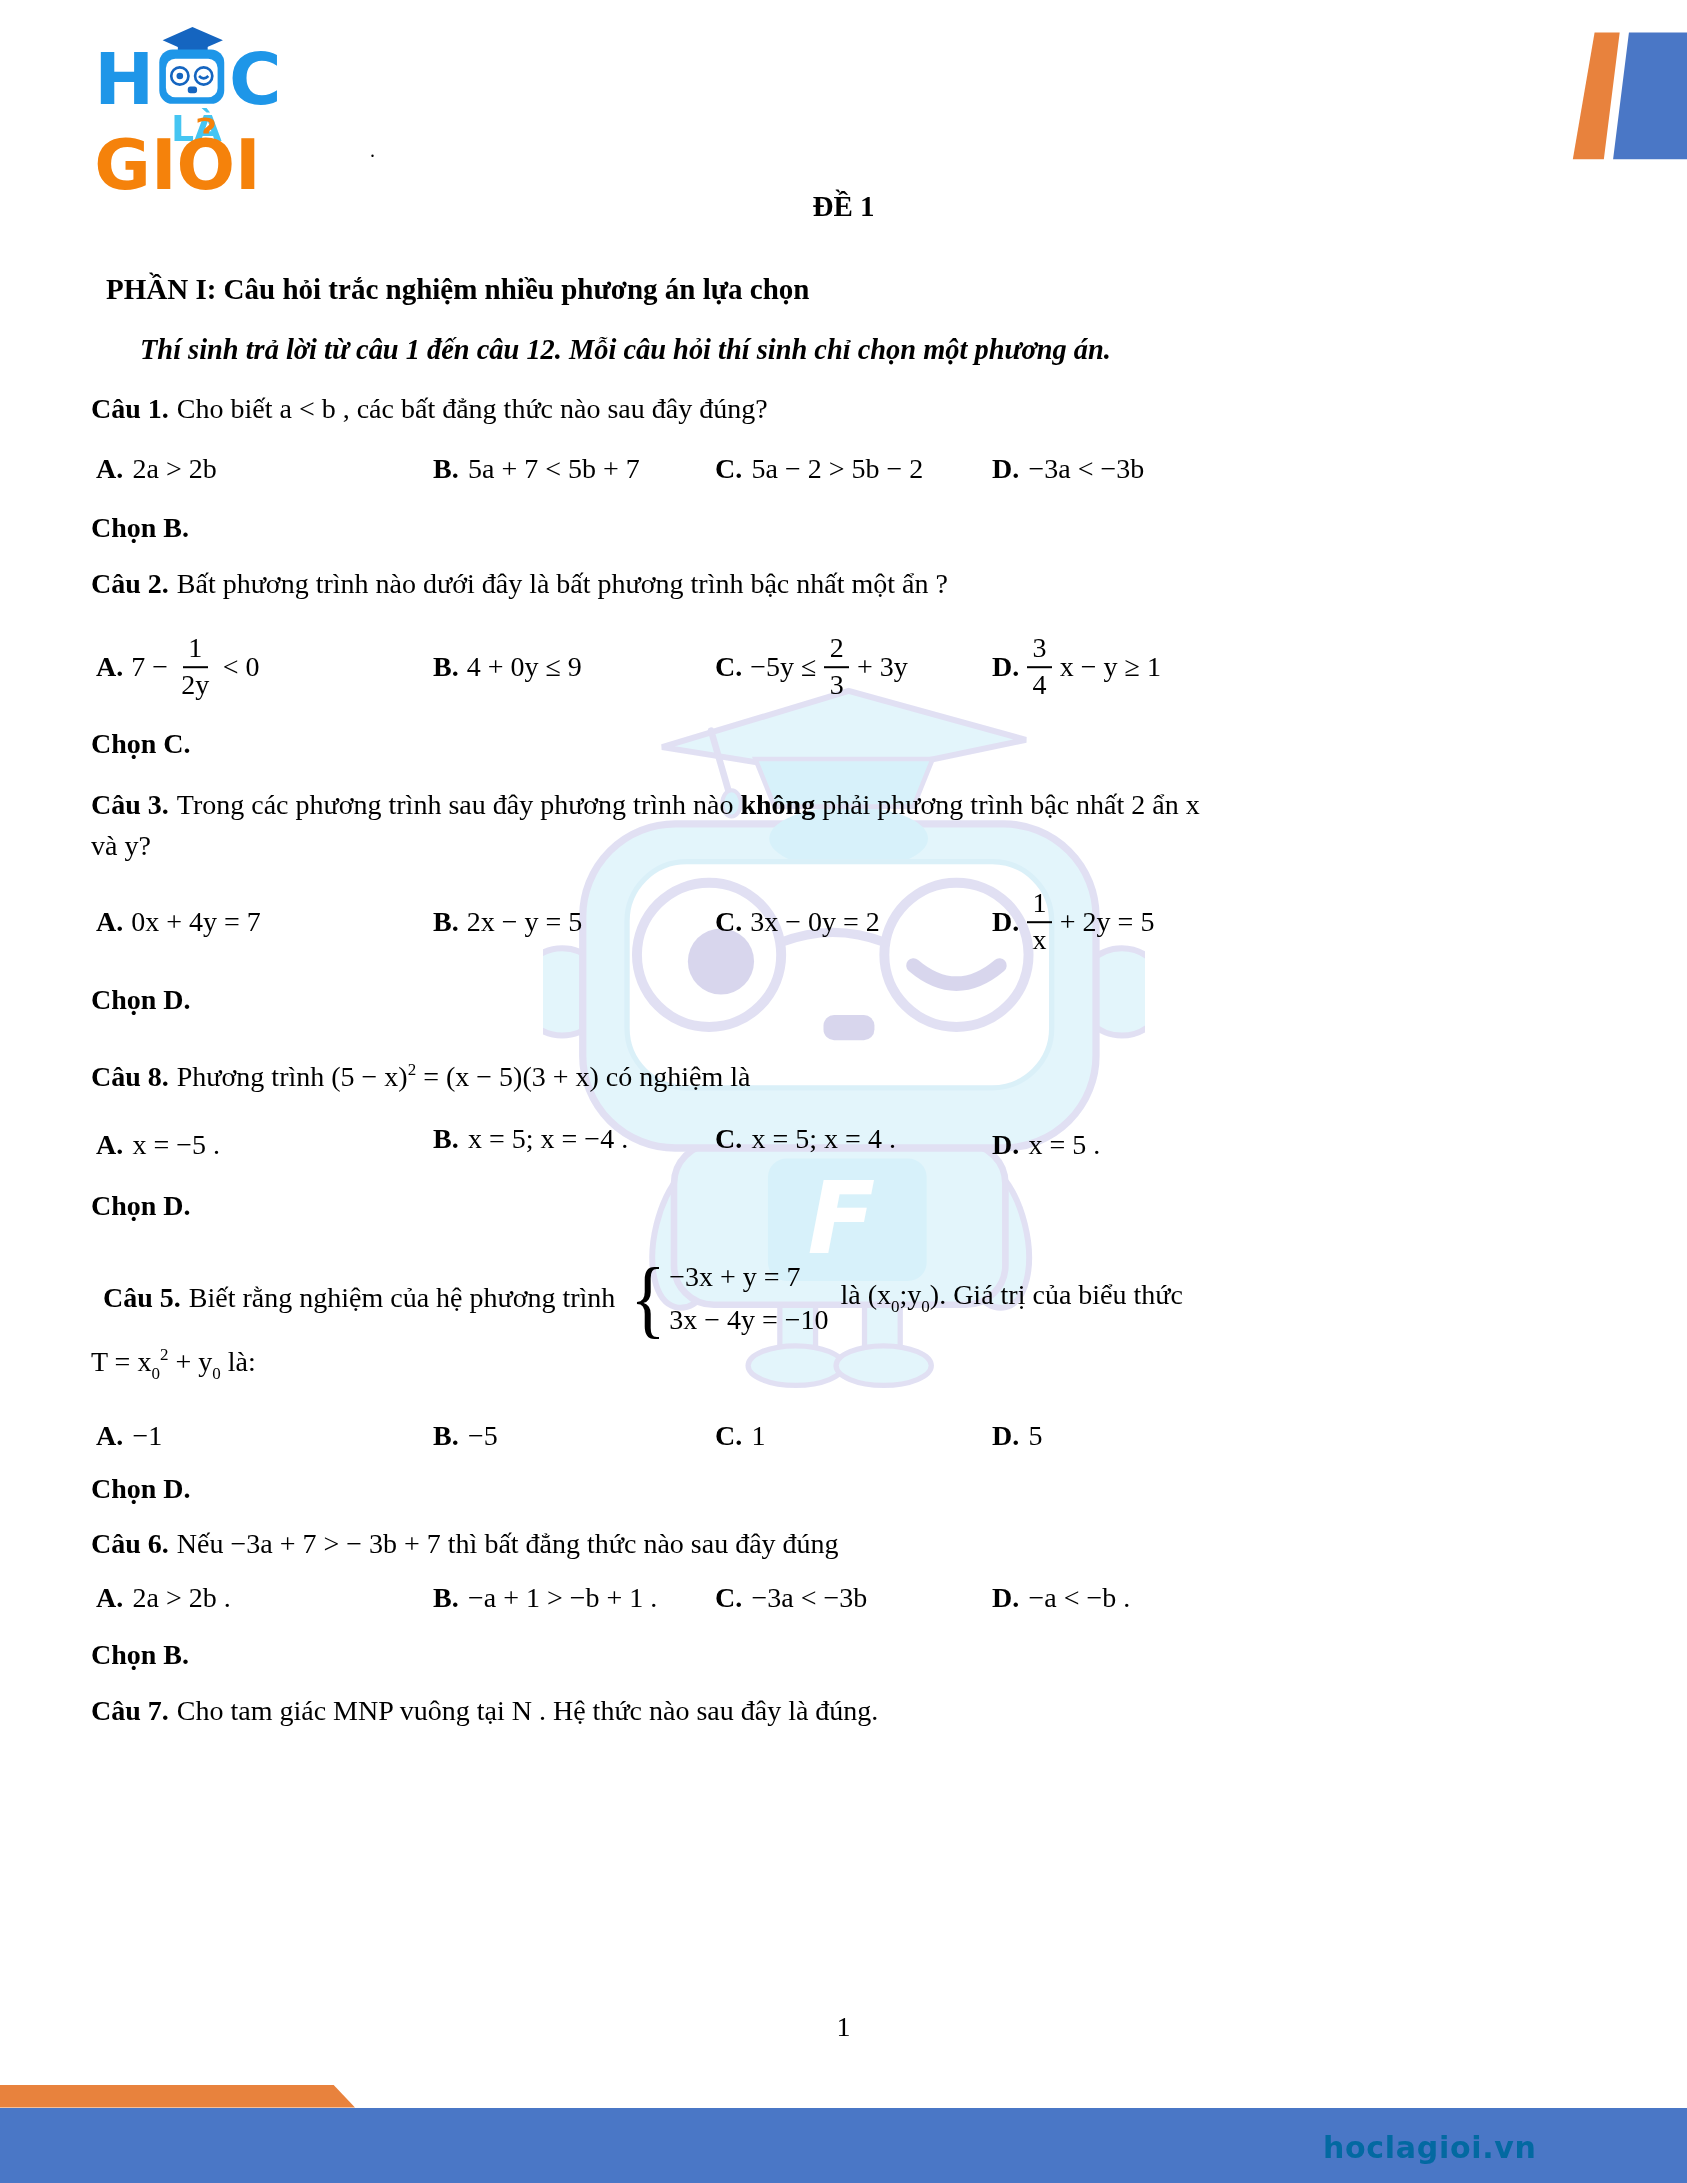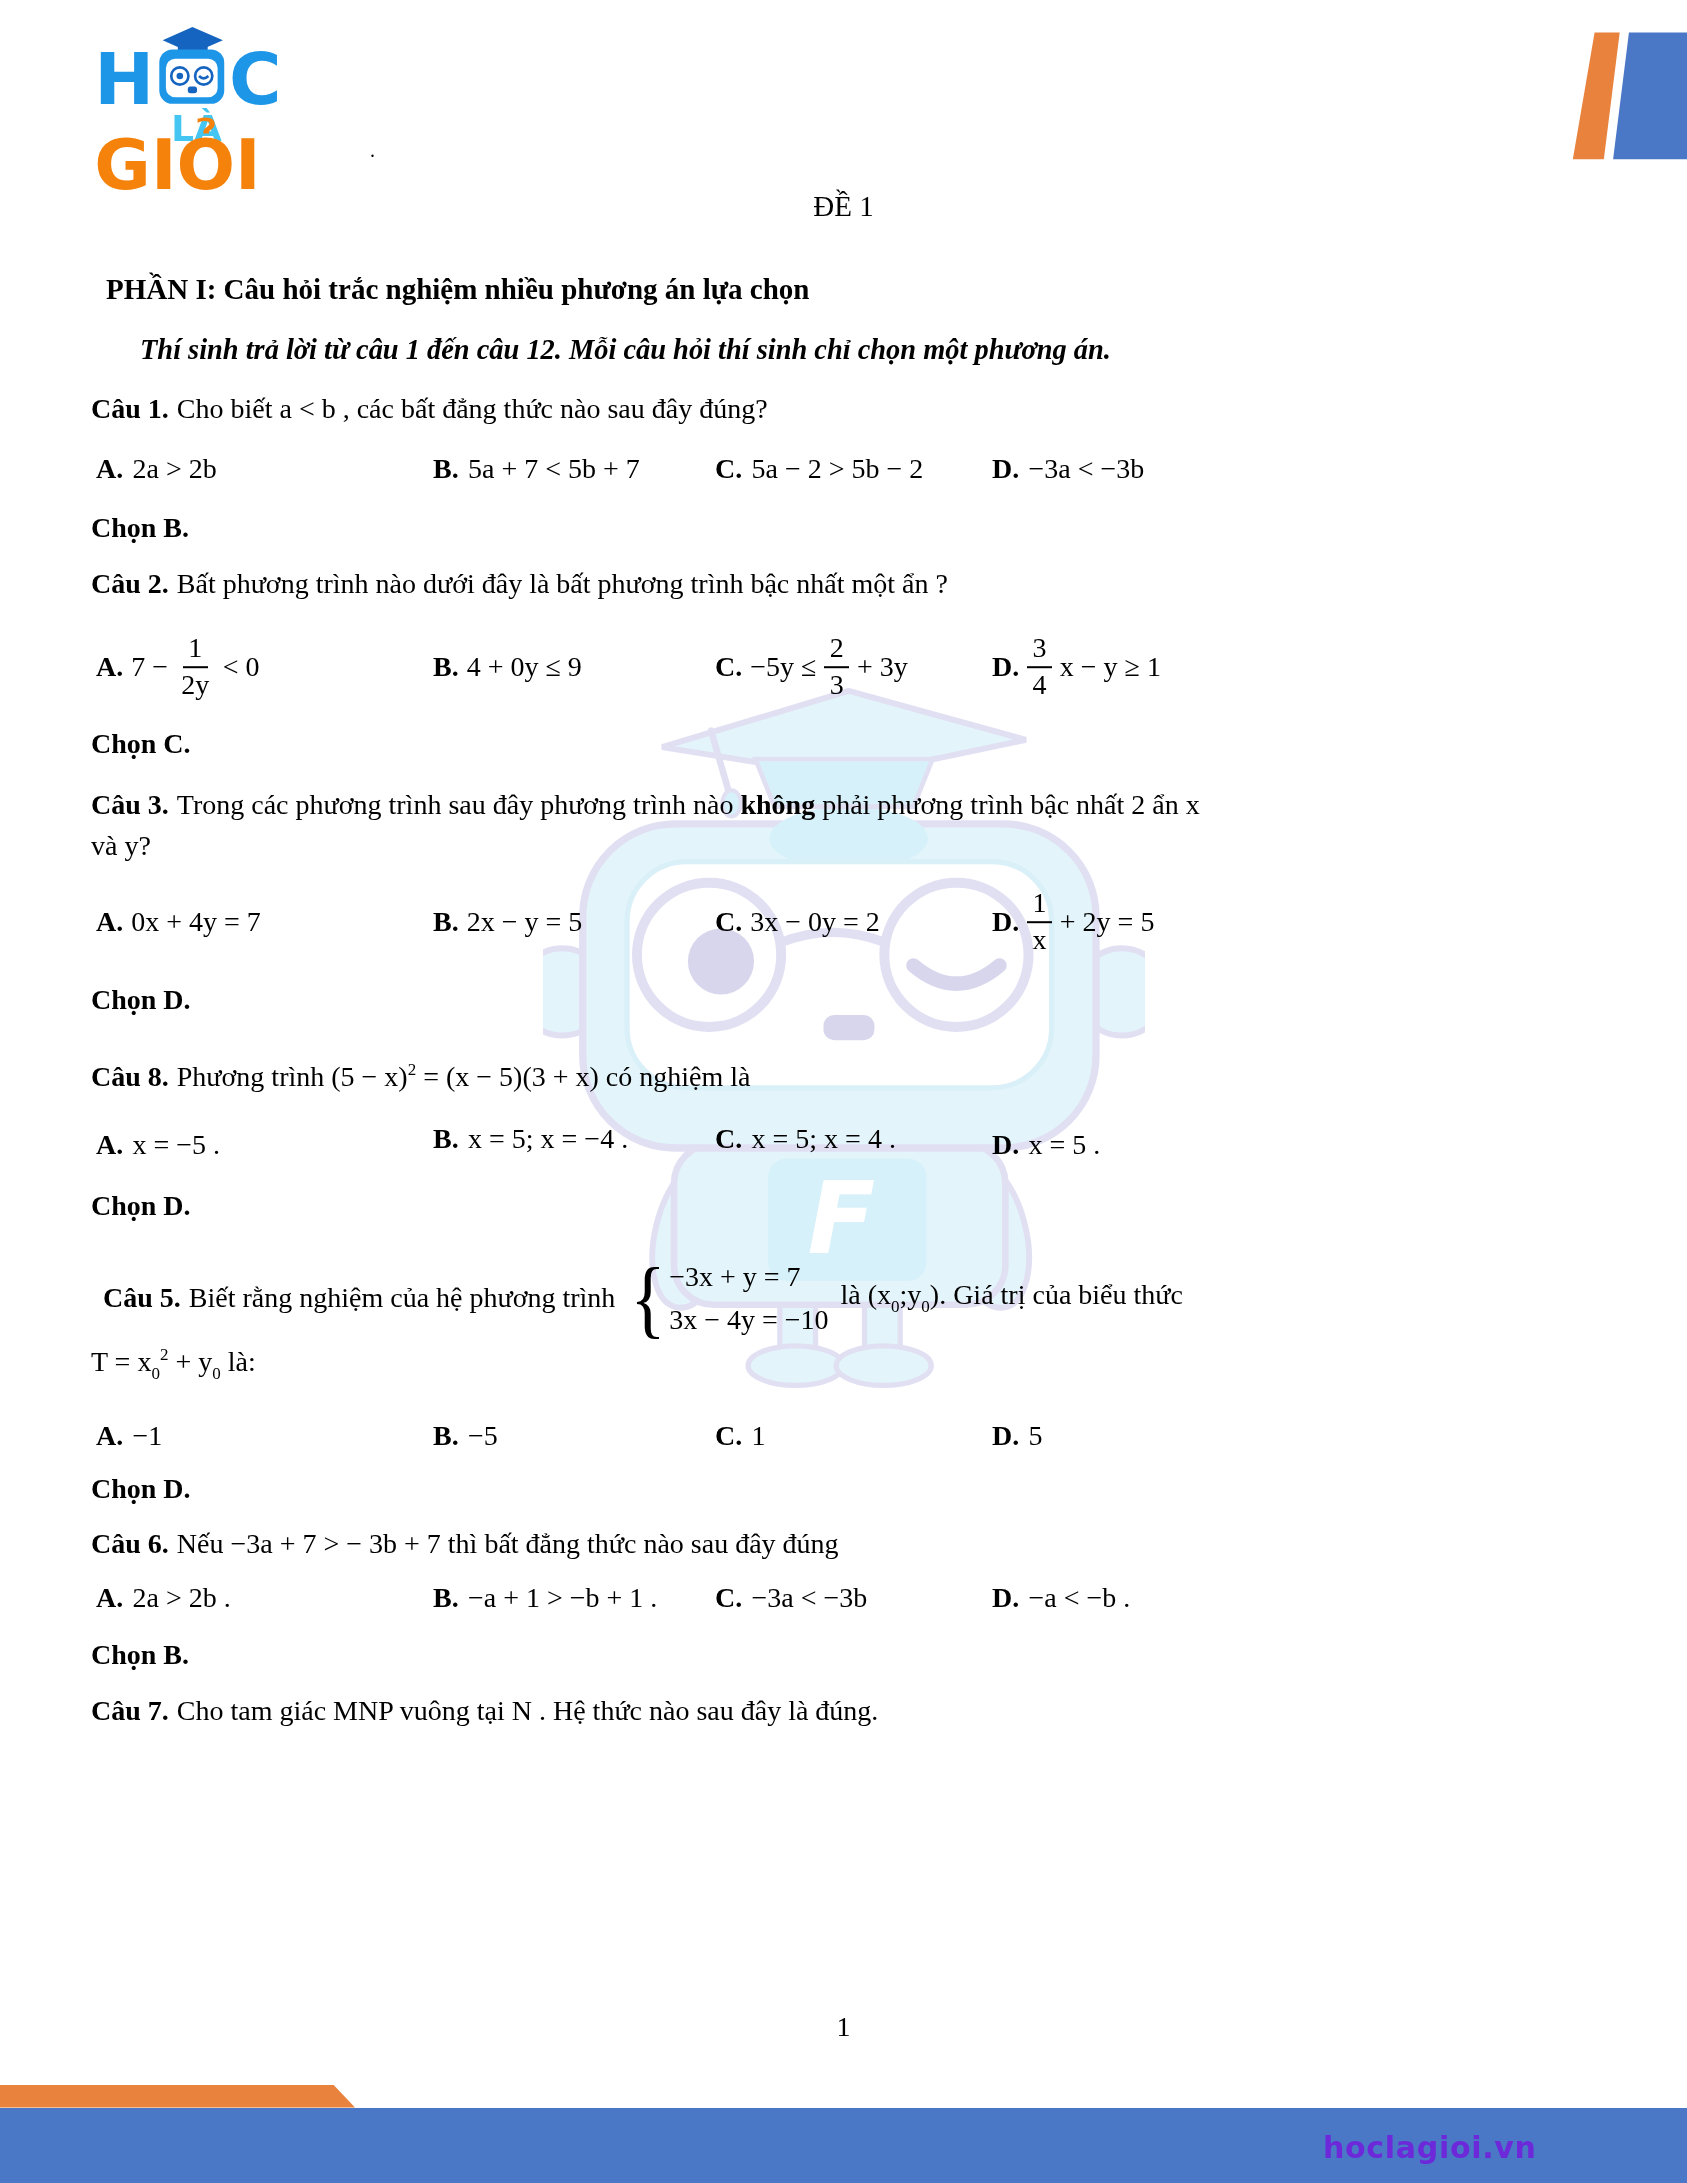--- a/index.html
+++ b/index.html
@@ -3,42 +3,42 @@
 <meta charset="utf-8">
 <style>
   html,body{margin:0;padding:0;background:#888;}
   .page{
     position:relative;width:1687px;height:2183px;background:#ffffff;
     font-family:"Liberation Serif", serif;font-size:28px;color:#000;
     overflow:hidden;margin:0 auto;
   }
   .abs{position:absolute;white-space:nowrap;}
   .center{left:0;right:0;text-align:center;}
-  .title{font-size:29px;font-weight:normal;}
+  .title{font-size:29px;font-weight:bold;}
   .heading{font-size:29px;font-weight:bold;}
   .instruction{font-size:28.4px;font-weight:bold;font-style:italic;}
   .qlabel{font-weight:bold;margin-right:8px;}
   .opt > b{font-weight:bold;margin-right:9.3px;}
   .mathline{display:flex;align-items:center;gap:8px;transform:translateY(-50%);}
   .mathline > b{font-weight:bold;}
   .frac{display:inline-flex;flex-direction:column;align-items:center;line-height:1.1;}
   .frac .num{padding:0 5.3px 2px;border-bottom:2px solid #000;}
   .frac .den{padding:2px 5.3px 0;}
   .sys{display:inline-flex;align-items:center;margin:0 4px;}
   .sys .brace{font-size:87px;line-height:0.9;font-weight:400;transform:scaleX(0.85);}
   .sys .eqs{display:flex;flex-direction:column;gap:11px;}
   sub{font-size:17px;vertical-align:-8px;}
   sup{font-size:17px;vertical-align:10.6px;}
   .inlinebits span{display:inline;}
   .answer{font-weight:bold;}
   .pagenum{font-size:28px;}
   .footer-bar{position:absolute;left:0;top:2108px;width:1687px;height:75px;background:#4a77c6;}
   .footer-orange{position:absolute;left:0;top:2085px;width:355px;height:22.5px;background:#e8823d;
     clip-path:polygon(0 0,94% 0,100% 100%,0 100%);}
-  .footer-brand{position:absolute;left:1323px;top:2130px;color:#6d28d9;
+  .footer-brand{position:absolute;left:1323px;top:2130px;color:#0369a1;
     font-family:"DejaVu Sans",sans-serif;font-weight:bold;font-size:30px;letter-spacing:0.7px;}
   .watermark{position:absolute;left:543px;top:681px;opacity:0.55;z-index:0;}
   .content{position:relative;z-index:2;}
   svg text{font-family:"DejaVu Sans",sans-serif;}
 </style>
 </head>
 <body>
 
 <div class="page">
 

